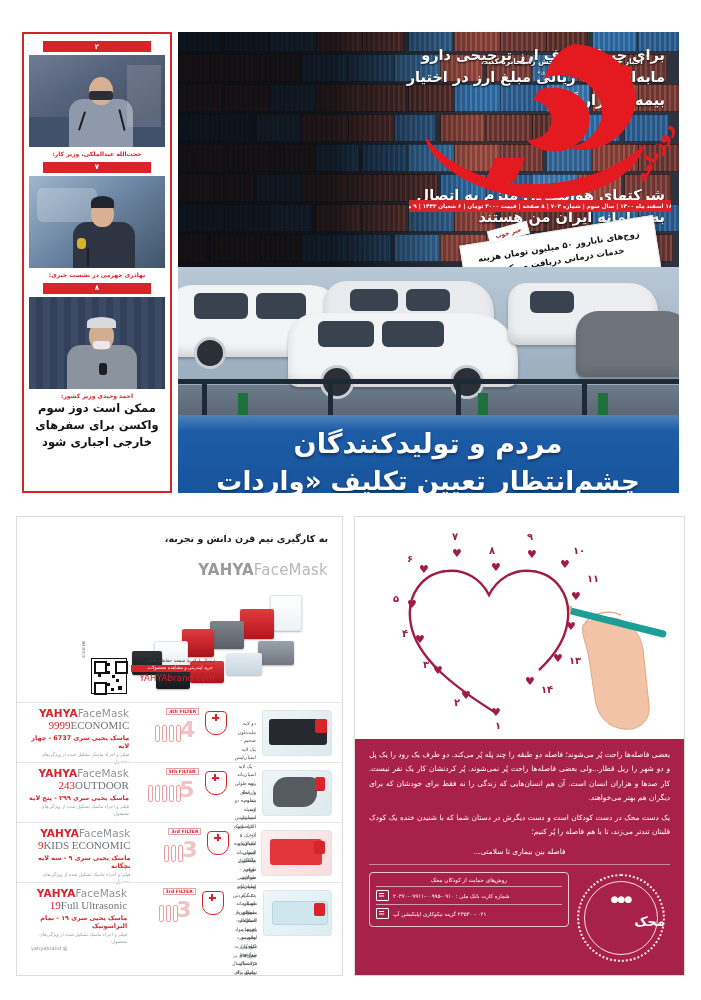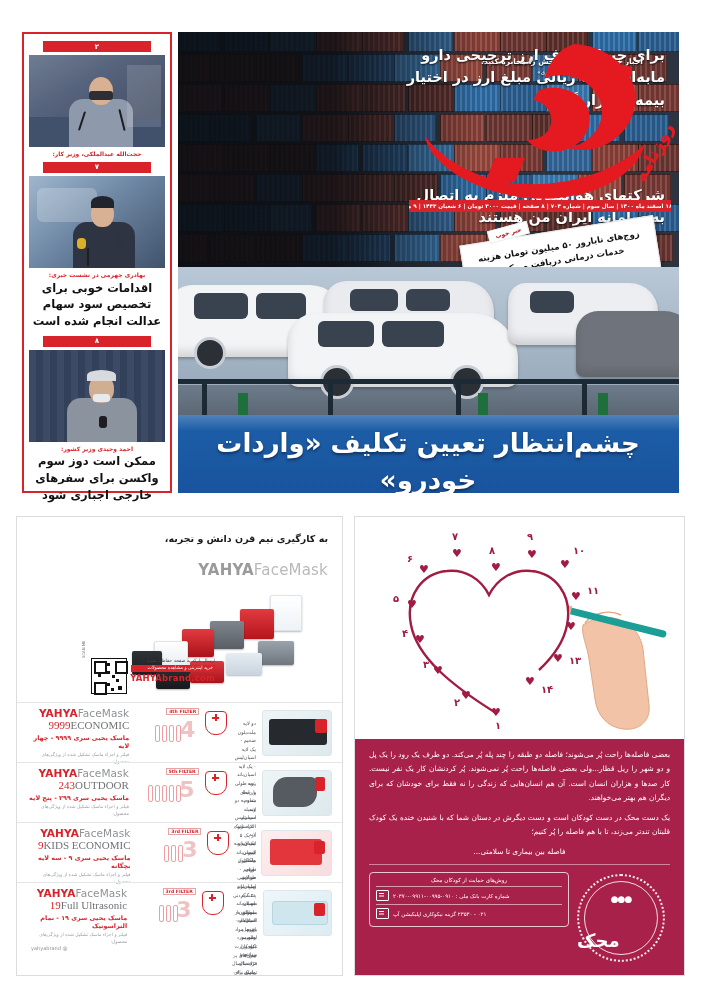--- a/index.html
+++ b/index.html
@@ -121,21 +121,21 @@
   .boxes{position:absolute;right:40px;top:78px;width:210px;height:100px;}
   .pbox{position:absolute;border-radius:2px;box-shadow:0 1px 2px rgba(0,0,0,.28);}
   .qr-area{position:absolute;left:18px;bottom:6px;width:180px;height:40px;}
   .qr{position:absolute;left:56px;top:2px;width:34px;height:34px;background:#fff;
       border:1px solid #111;}
   .qr i{position:absolute;background:#111;display:block;}
   .qr-label{position:absolute;left:96px;top:2px;text-align:right;width:84px;}
   .qr-label .l1{font-size:4.6px;color:#444;line-height:1.4;}
   .qr-label .l2{font-size:4.6px;color:#fff;background:#d9232a;line-height:1.5;
                 padding:0 2px;margin:1px 0;}
-  .qr-label .l3{font-size:8.5px;color:#d9232a;font-weight:bold;letter-spacing:.2px;}
+  .qr-label .l3{font-size:8.5px;color:#d9232a;font-weight:normal;letter-spacing:.2px;}
   .qr-side{position:absolute;left:46px;top:2px;font-size:3.8px;color:#777;
            transform:rotate(-90deg);transform-origin:left top;white-space:nowrap;}
 
   .prow{position:relative;height:60px;border-top:1px solid #e6e6e6;padding:4px 10px;
         box-sizing:border-box;display:flex;flex-direction:row-reverse;align-items:flex-start;}
   .prow .pinfo{width:108px;text-align:right;padding-right:2px;}
   .pinfo .brand{font-size:10.5px;letter-spacing:.1px;}
   .pinfo .brand b{color:#d9232a;font-weight:bold;}
   .pinfo .brand span{color:#8f9296;}
   .pinfo .model{font-size:11px;font-weight:bold;color:#d9232a;line-height:1.15;}
@@ -183,22 +183,22 @@
   .support-box .line{display:flex;flex-direction:row-reverse;align-items:center;gap:4px;
                      border-top:1px solid rgba(255,255,255,.55);padding:3px 0;font-size:5.4px;}
   .mini-ico{width:11px;height:9px;border:1px solid #fff;border-radius:1px;flex:none;
             position:relative;}
   .mini-ico:after{content:"";position:absolute;left:1.5px;top:2px;width:5px;height:1px;
                   background:#fff;box-shadow:0 2.5px 0 #fff;}
   .mahak-logo{width:88px;height:88px;position:relative;flex:none;margin-top:2px;}
   .mahak-logo .ring{position:absolute;inset:0;border:2px dotted #fff;border-radius:50%;opacity:.9;}
   .mahak-logo .ring2{position:absolute;inset:7px;border:1px solid rgba(255,255,255,.85);
                      border-radius:50%;}
-  .mahak-logo .ml-txt{position:absolute;left:0;right:0;top:56px;text-align:left;
-                      font-size:18px;font-weight:bold;}
+  .mahak-logo .ml-txt{position:absolute;left:0;right:0;top:40px;text-align:right;
+                      font-size:13px;font-weight:bold;}
   .mahak-logo .figs{position:absolute;left:0;right:0;top:20px;text-align:center;font-size:9px;
                     letter-spacing:-1px;}
 </style>
 </head>
 <body>
 
 <div class="page">
 
   <div class="top-section">
 
@@ -223,21 +223,20 @@
         <div class="side-photo p2">
           <div style="position:absolute;left:8px;top:12px;width:60px;height:34px;background:rgba(255,255,255,.22);border-radius:6px;"></div>
           <div class="ph-body" style="left:44px;top:46px;width:62px;height:46px;background:#2e3442;"></div>
           <div class="ph-head" style="left:62px;top:24px;width:23px;height:27px;"></div>
           <div style="position:absolute;left:62px;top:20px;width:23px;height:12px;background:#21242c;border-radius:50% 50% 0 0;"></div>
           <div class="ph-mic" style="left:48px;top:62px;width:9px;height:11px;background:#d9b22a;border-radius:4px;"></div>
           <div class="ph-mic" style="left:88px;top:60px;width:8px;height:10px;background:#2b3440;border-radius:4px;"></div>
           <div class="ph-mic" style="left:58px;top:72px;width:2px;height:18px;"></div>
         </div>
         <div class="kicker">بهادری جهرمی در نشست خبری:</div>
-        <div class="side-title">اقدامات خوبی برای تخصیص سود سهام عدالت انجام شده است</div>
       </div>
 
       <div class="side-item">
         <div class="page-badge">۸</div>
         <div class="side-photo p3">
           <div style="position:absolute;left:0;top:0;width:150px;height:92px;background:repeating-linear-gradient(90deg,#3c4a66 0 7px,#32405a 7px 14px);"></div>
           <div class="ph-body" style="left:38px;top:48px;width:70px;height:44px;background:#8b939f;"></div>
           <div class="ph-head" style="left:60px;top:24px;width:25px;height:29px;background:#cfae92;"></div>
           <div style="position:absolute;left:58px;top:20px;width:29px;height:11px;background:#d8dade;border-radius:50% 50% 0 0;"></div>
           <div style="position:absolute;left:64px;top:44px;width:17px;height:8px;background:#e8e9ec;border-radius:3px;"></div>
@@ -403,20 +402,21 @@
         <div class="rack" style="left:150px;top:112px;width:5px;height:44px;"></div>
         <div class="rack" style="left:278px;top:112px;width:5px;height:44px;"></div>
         <div class="rack" style="left:404px;top:112px;width:5px;height:44px;"></div>
         <div style="position:absolute;left:60px;top:126px;width:10px;height:30px;background:#1f6f3d;"></div>
         <div style="position:absolute;left:300px;top:126px;width:10px;height:30px;background:#1f6f3d;"></div>
         <div style="position:absolute;left:420px;top:126px;width:10px;height:30px;background:#1f6f3d;"></div>
       </div>
 
       <div class="blue-band">
         <div class="big-head">
+          <span class="l1">مردم و تولیدکنندگان</span>
           <span class="l2">چشم‌انتظار تعیین تکلیف «واردات خودرو»</span>
         </div>
       </div>
     </div>
   </div>
 
   <div class="bottom-section">
 
     <div class="ad">
       <div class="ad-top">
@@ -458,21 +458,21 @@
           </div>
         </div>
       </div>
 
       <div class="prow">
         <div class="pinfo">
           <div class="brand">
             <b>YAHYA</b><span>FaceMask</span>
           </div>
           <div class="model"><span style="color:#d9232a">9999</span><span>ECONOMIC</span></div>
-          <div class="fa-name">ماسک یحیی سری ۹۹۹۹ - چهار لایه</div>
+          <div class="fa-name">ماسک یحیی سری 6737 - چهار لایه</div>
           <div class="fa-sub">فیلتر و اجزاء ماسک تشکیل شده از ویژگی‌های محصول:</div>
         </div>
         <div class="filter">
           <div class="flabel">4th FILTER</div>
           <div class="num">4</div>
           <div class="layers">
               <u style="right:0"></u>
               <u style="right:7px"></u>
               <u style="right:14px"></u>
               <u style="right:21px"></u>
@@ -620,21 +620,21 @@
         <div class="dotnum" style="left:140px;top:203px;">۱</div>
         <div class="dotnum" style="left:99px;top:180px;">۲</div>
         <div class="dotnum" style="left:68px;top:142px;">۳</div>
         <div class="dotnum" style="left:47px;top:111px;">۴</div>
         <div class="dotnum" style="left:38px;top:76px;">۵</div>
         <div class="dotnum" style="left:52px;top:36px;">۶</div>
         <div class="dotnum" style="left:97px;top:14px;">۷</div>
         <div class="dotnum" style="left:134px;top:28px;">۸</div>
         <div class="dotnum" style="left:172px;top:14px;">۹</div>
         <div class="dotnum" style="left:218px;top:28px;">۱۰</div>
-        <div class="dotnum" style="left:232px;top:68px;">۱۱</div>
+        <div class="dotnum" style="left:232px;top:56px;">۱۱</div>
         <div class="dotnum" style="left:214px;top:138px;">۱۳</div>
         <div class="dotnum" style="left:186px;top:167px;">۱۴</div>
         
         <svg class="hand" style="left:214px;top:84px;" width="118" height="130" viewBox="0 0 118 130">
           <path d="M14 24 C26 16 42 14 54 20 C66 26 72 36 74 48 L80 104 C82 120 70 130 54 128
                    C38 126 28 114 26 98 L20 58 C18 44 12 34 14 24 Z" fill="#f2c3a7" stroke="#e0a985" stroke-width="1"></path>
           <path d="M16 22 C24 12 40 8 52 14" fill="none" stroke="#e0a985" stroke-width="1.4"></path>
           <rect x="-6" y="6" width="106" height="7" rx="3" transform="rotate(14 0 10)" fill="#1a9e96"></rect>
           <path d="M-8 8 L2 4 L2 16 Z" transform="rotate(14 0 10)" fill="#d9b28a"></path>
         </svg>

